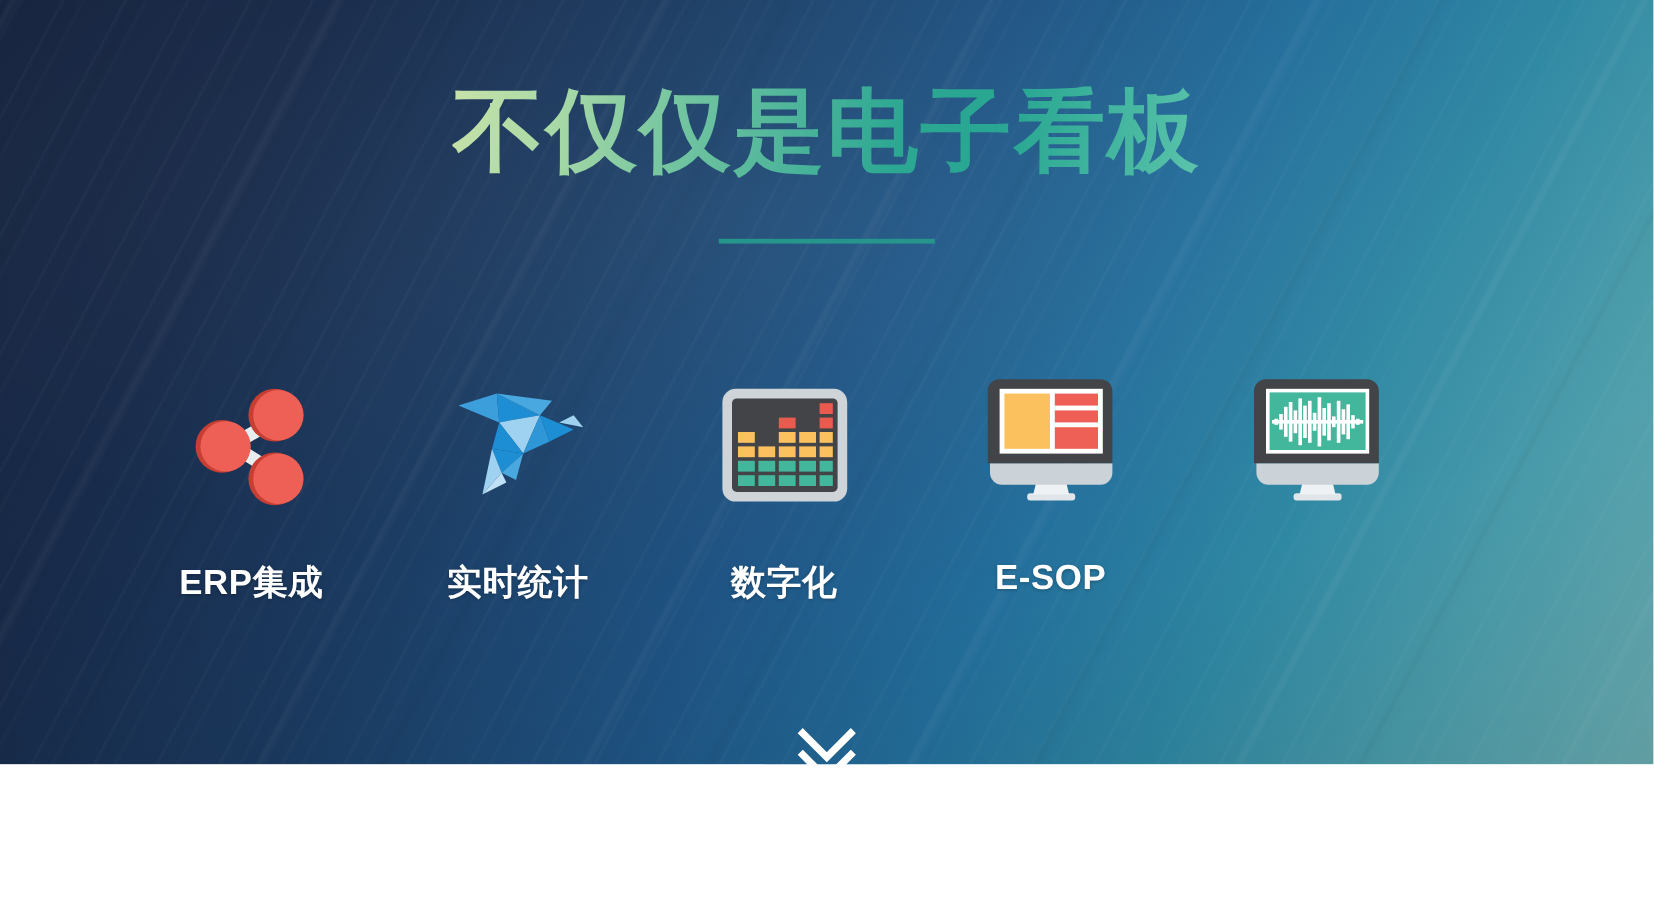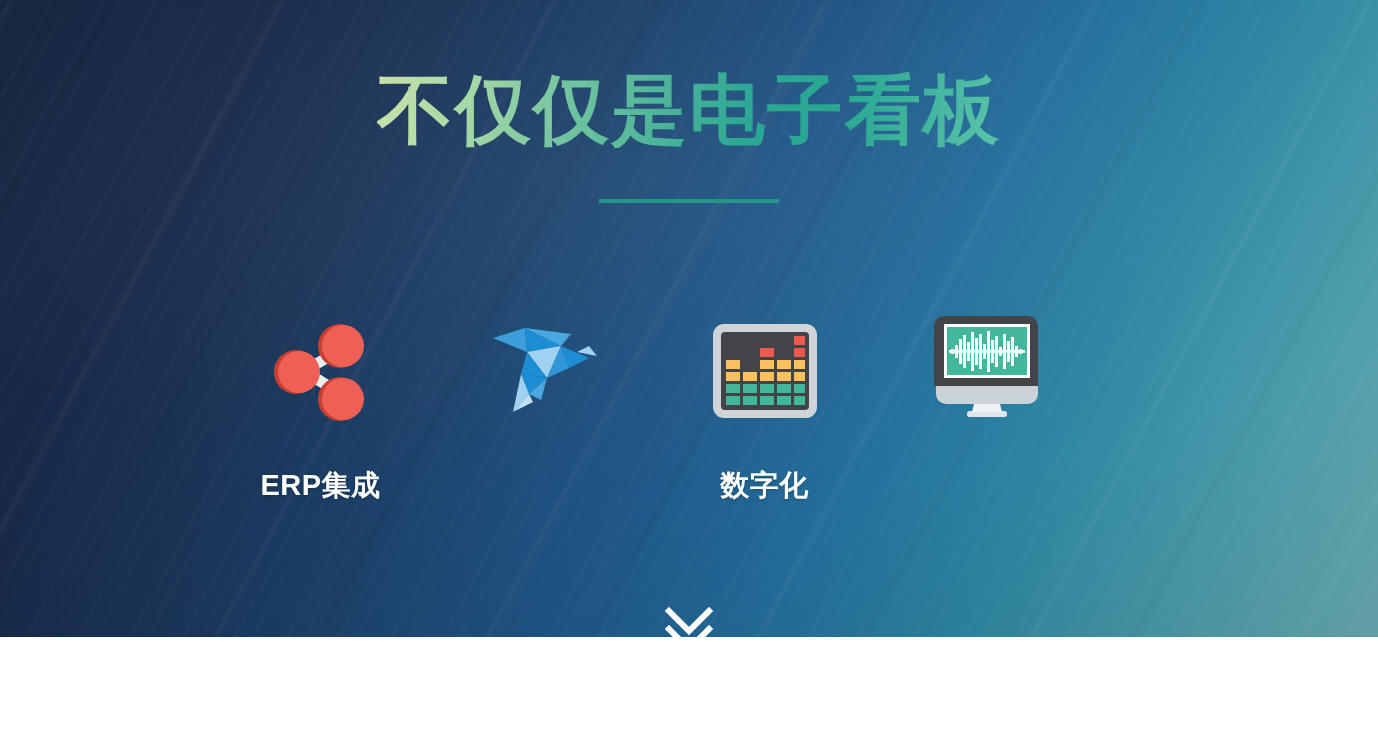--- a/index.html
+++ b/index.html
@@ -219,20 +219,21 @@
           <polygon points="42,36 62,62 36,58" fill="#1d8ed4"></polygon>
           <polygon points="76,30 62,62 84,52" fill="#2f97d8"></polygon>
           <polygon points="84,52 76,30 104,42" fill="#1d8ed4"></polygon>
           <polygon points="92,36 104,30 112,40" fill="#9ed2f0"></polygon>
           <polygon points="36,58 62,62 44,78" fill="#1d8ed4"></polygon>
           <polygon points="36,58 44,78 28,96" fill="#9ed2f0"></polygon>
           <polygon points="44,78 62,62 56,84" fill="#4aa8e0"></polygon>
           <polygon points="28,96 44,78 48,86" fill="#bfe0f5"></polygon>
         </svg>
       </div>
+      <div class="feature-label">实时统计</div>
     </div>
 
     <div class="feature">
       <div class="feature-icon">
         <svg width="106" height="98" viewBox="0 0 106 98">
           <rect x="1" y="2" width="104" height="94" rx="11" fill="#ced4d8"></rect>
           <rect x="9" y="10" width="88" height="78" rx="4" fill="#434447"></rect>
 
           <rect x="14" y="74" width="14" height="9" fill="#43b79c"></rect>
           <rect x="31" y="74" width="14" height="9" fill="#43b79c"></rect>
@@ -259,20 +260,43 @@
 
           <rect x="48" y="26" width="14" height="9" fill="#ea5a4e"></rect>
           <rect x="82" y="26" width="11" height="9" fill="#ea5a4e"></rect>
 
           <rect x="82" y="14" width="11" height="9" fill="#ea5a4e"></rect>
         </svg>
       </div>
       <div class="feature-label">数字化</div>
     </div>
 
+    <div class="feature">
+      <div class="feature-icon">
+        <svg width="106" height="114" viewBox="0 0 106 114">
+
+          <rect x="33" y="97" width="40" height="6" rx="2.5" fill="#dfe5e9"></rect>
+
+          <polygon points="44,74 62,74 68,98 38,98" fill="#eef2f5"></polygon>
+
+          <path d="M2,72 h102 v8 a10,10 0 0 1 -10,10 h-82 a10,10 0 0 1 -10,-10 z" fill="#ccd3d8"></path>
+
+          <path d="M12,2 h82 a10,10 0 0 1 10,10 v60 h-104 v-60 a10,10 0 0 1 10,-10 z" fill="#434447"></path>
+
+          <rect x="10" y="10" width="86" height="54" fill="#ffffff"></rect>
+
+          <rect x="14" y="14" width="38" height="46" fill="#fbc15e"></rect>
+
+          <rect x="56" y="14" width="36" height="10" fill="#ee6055"></rect>
+          <rect x="56" y="28" width="36" height="10" fill="#ee6055"></rect>
+          <rect x="56" y="42" width="36" height="18" fill="#ee6055"></rect>
+        </svg>
+      </div>
+      <div class="feature-label">E-SOP</div>
+    </div>
 
     <div class="feature">
       <div class="feature-icon">
         <svg width="106" height="114" viewBox="0 0 106 114">
           <rect x="33" y="97" width="40" height="6" rx="2.5" fill="#dfe5e9"></rect>
           <polygon points="44,74 62,74 68,98 38,98" fill="#eef2f5"></polygon>
           <path d="M2,72 h102 v8 a10,10 0 0 1 -10,10 h-82 a10,10 0 0 1 -10,-10 z" fill="#ccd3d8"></path>
           <path d="M12,2 h82 a10,10 0 0 1 10,10 v60 h-104 v-60 a10,10 0 0 1 10,-10 z" fill="#434447"></path>
           <rect x="10" y="10" width="86" height="54" fill="#ffffff"></rect>
           <rect x="13" y="13" width="80" height="48" fill="#43b79c"></rect>

